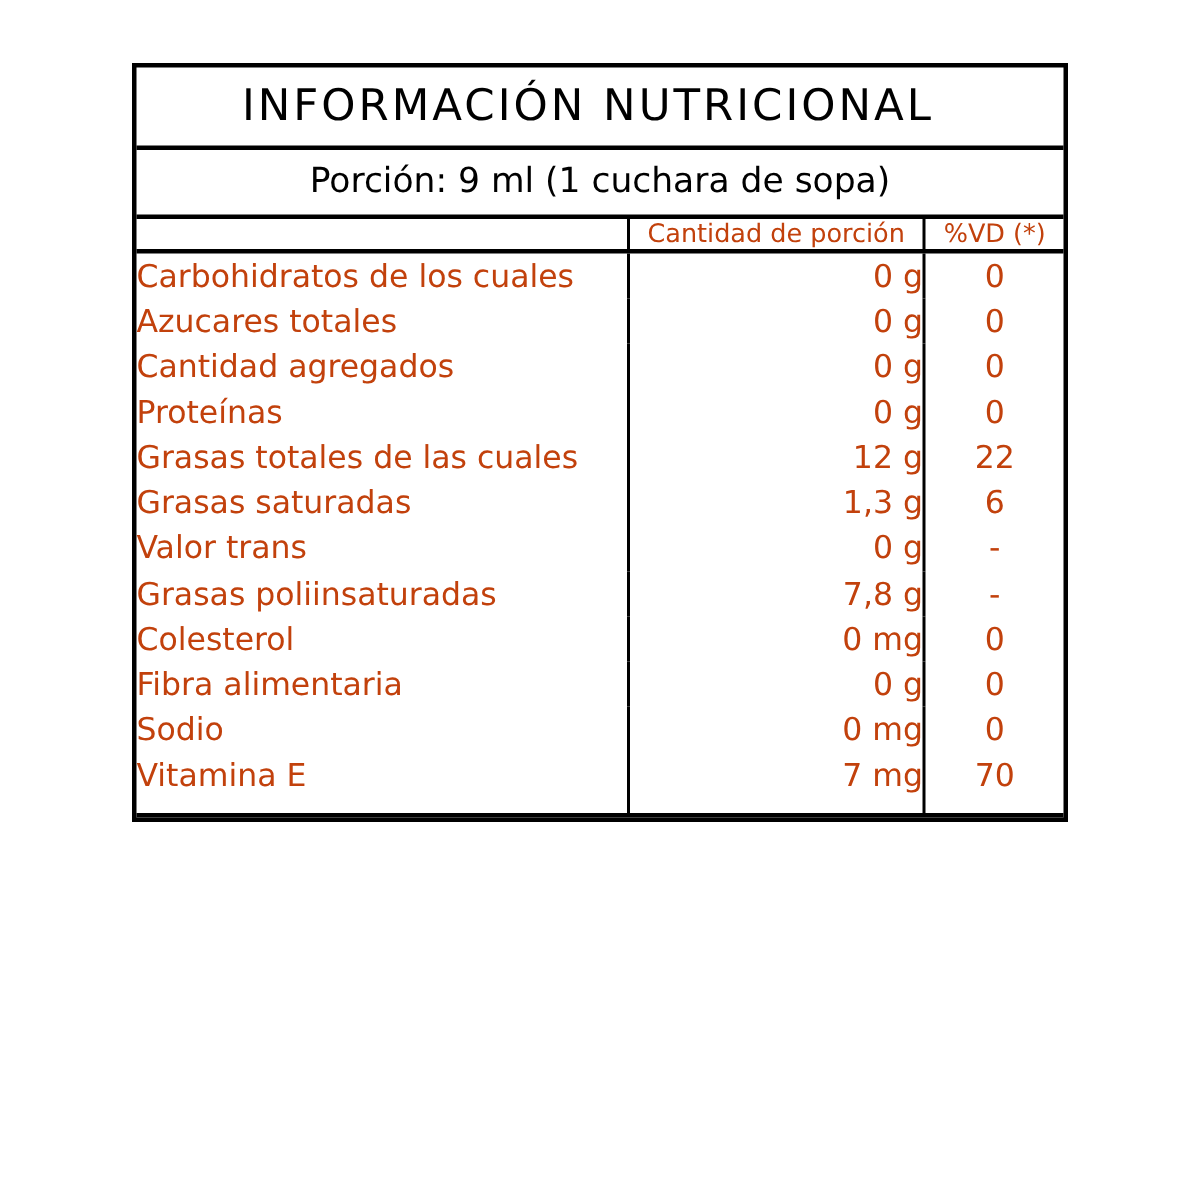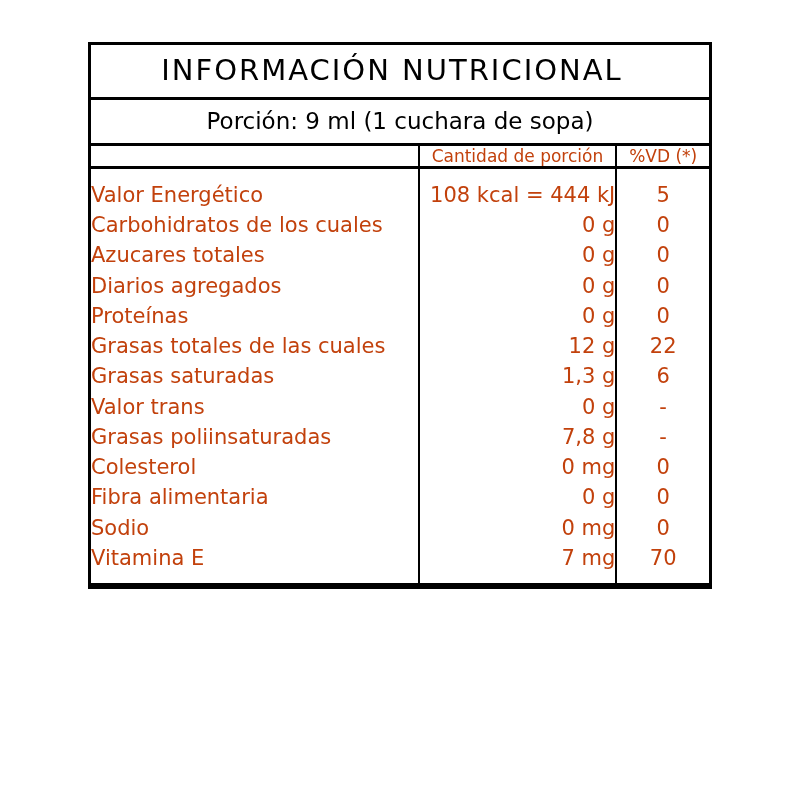--- a/index.html
+++ b/index.html
@@ -138,37 +138,32 @@
         <th class="head-cell" data-name="column-header-name"></th>
         <th class="head-cell head-amount" data-name="column-header-amount">Cantidad de porción</th>
         <th class="head-cell head-vd" data-name="column-header-vd">%VD (*)</th>
       </tr>
     </thead>
     <tbody data-name="table-body">
       <tr data-name="header-separator-row">
         <td class="body-sep" colspan="3" data-name="header-separator"></td>
       </tr>
 
-      <tr class="first-data" data-name="table-row">
-        <td class="data-name" data-name="row-label">Valor Energético</td>
-        <td class="data-amount" data-name="row-amount">108 kcal = 444 kJ</td>
-        <td class="data-vd" data-name="row-vd">5</td>
-      </tr>
       <tr data-name="table-row">
         <td class="data-name" data-name="row-label">Carbohidratos de los cuales</td>
         <td class="data-amount" data-name="row-amount">0 g</td>
         <td class="data-vd" data-name="row-vd">0</td>
       </tr>
       <tr data-name="table-row">
         <td class="data-name" data-name="row-label">Azucares totales</td>
         <td class="data-amount" data-name="row-amount">0 g</td>
         <td class="data-vd" data-name="row-vd">0</td>
       </tr>
       <tr data-name="table-row">
-        <td class="data-name" data-name="row-label">Diarios agregados</td>
+        <td class="data-name" data-name="row-label">Cantidad agregados</td>
         <td class="data-amount" data-name="row-amount">0 g</td>
         <td class="data-vd" data-name="row-vd">0</td>
       </tr>
       <tr data-name="table-row">
         <td class="data-name" data-name="row-label">Proteínas</td>
         <td class="data-amount" data-name="row-amount">0 g</td>
         <td class="data-vd" data-name="row-vd">0</td>
       </tr>
       <tr data-name="table-row">
         <td class="data-name" data-name="row-label">Grasas totales de las cuales</td>

